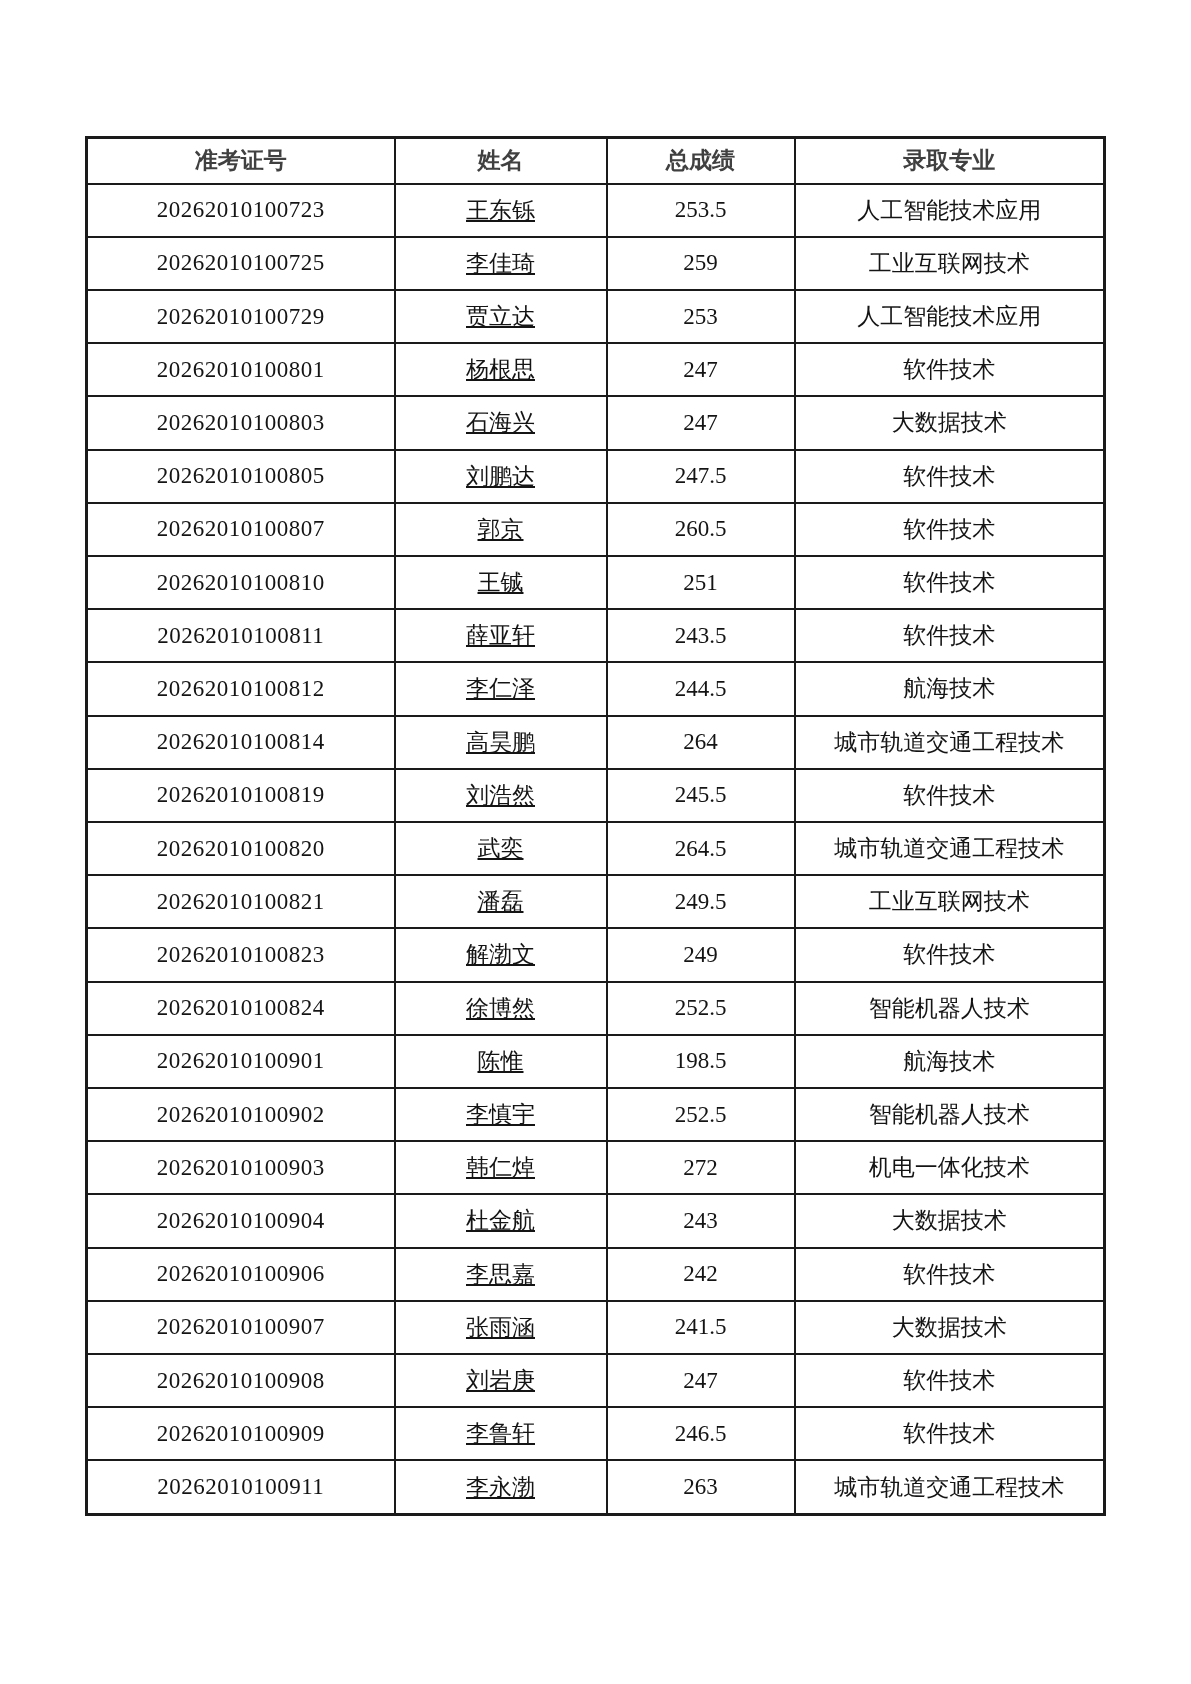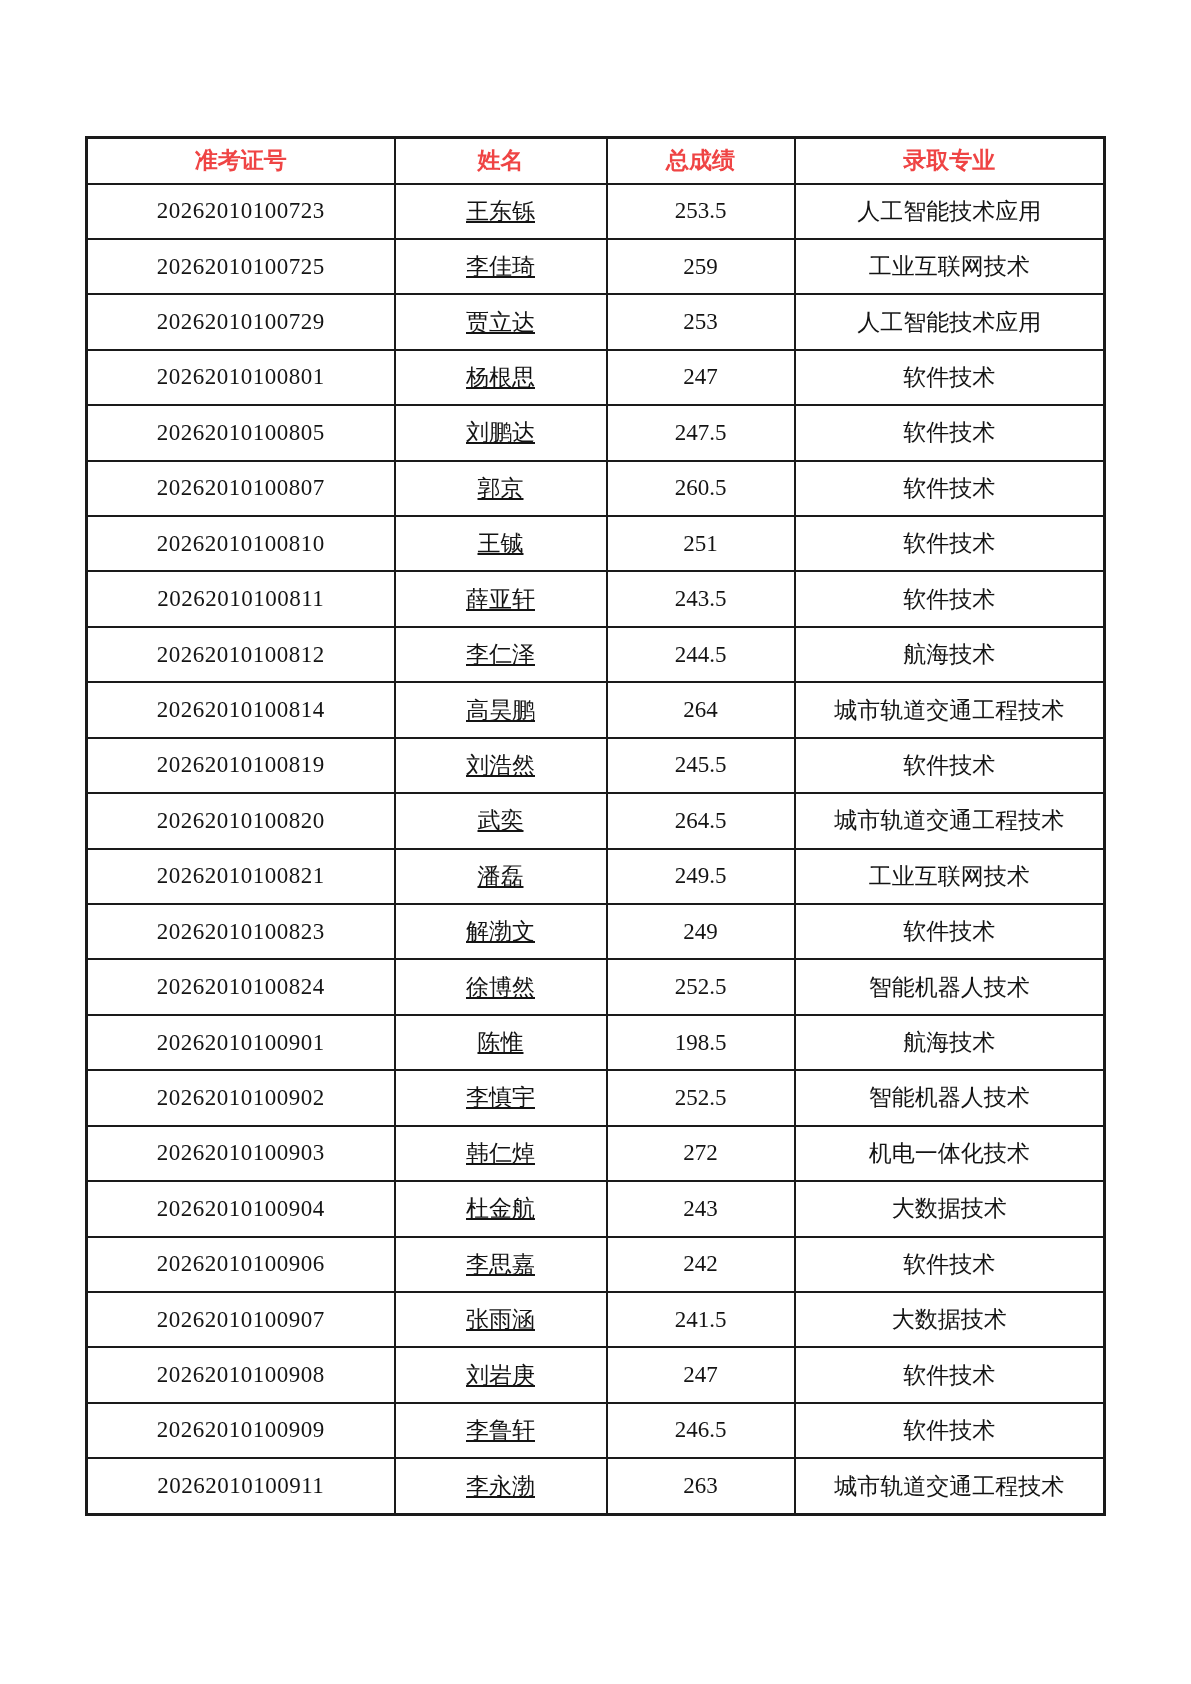--- a/index.html
+++ b/index.html
@@ -42,21 +42,21 @@
     overflow: hidden;
     white-space: nowrap;
   }
   table.admission-table thead tr {
     height: 46px;
   }
   table.admission-table th {
     font-family: "Liberation Sans", "DejaVu Sans", sans-serif;
     font-weight: bold;
     font-size: 23px;
-    color: #ef4444;
+    color: #404040;
   }
   table.admission-table tbody td {
     font-size: 23px;
   }
   td.cell-id {
     font-family: "Liberation Serif", "DejaVu Serif", serif;
     letter-spacing: 0.5px;
   }
   td.cell-name {
     font-size: 24px;
@@ -108,20 +108,26 @@
           <td class="cell-score">253</td>
           <td class="cell-major">人工智能技术应用</td>
         </tr>
         <tr>
           <td class="cell-id">20262010100801</td>
           <td class="cell-name">杨根思</td>
           <td class="cell-score">247</td>
           <td class="cell-major">软件技术</td>
         </tr>
         <tr>
+          <td class="cell-id">20262010100803</td>
+          <td class="cell-name">石海兴</td>
+          <td class="cell-score">247</td>
+          <td class="cell-major">大数据技术</td>
+        </tr>
+        <tr>
           <td class="cell-id">20262010100805</td>
           <td class="cell-name">刘鹏达</td>
           <td class="cell-score">247.5</td>
           <td class="cell-major">软件技术</td>
         </tr>
         <tr>
           <td class="cell-id">20262010100807</td>
           <td class="cell-name">郭京</td>
           <td class="cell-score">260.5</td>
           <td class="cell-major">软件技术</td>

